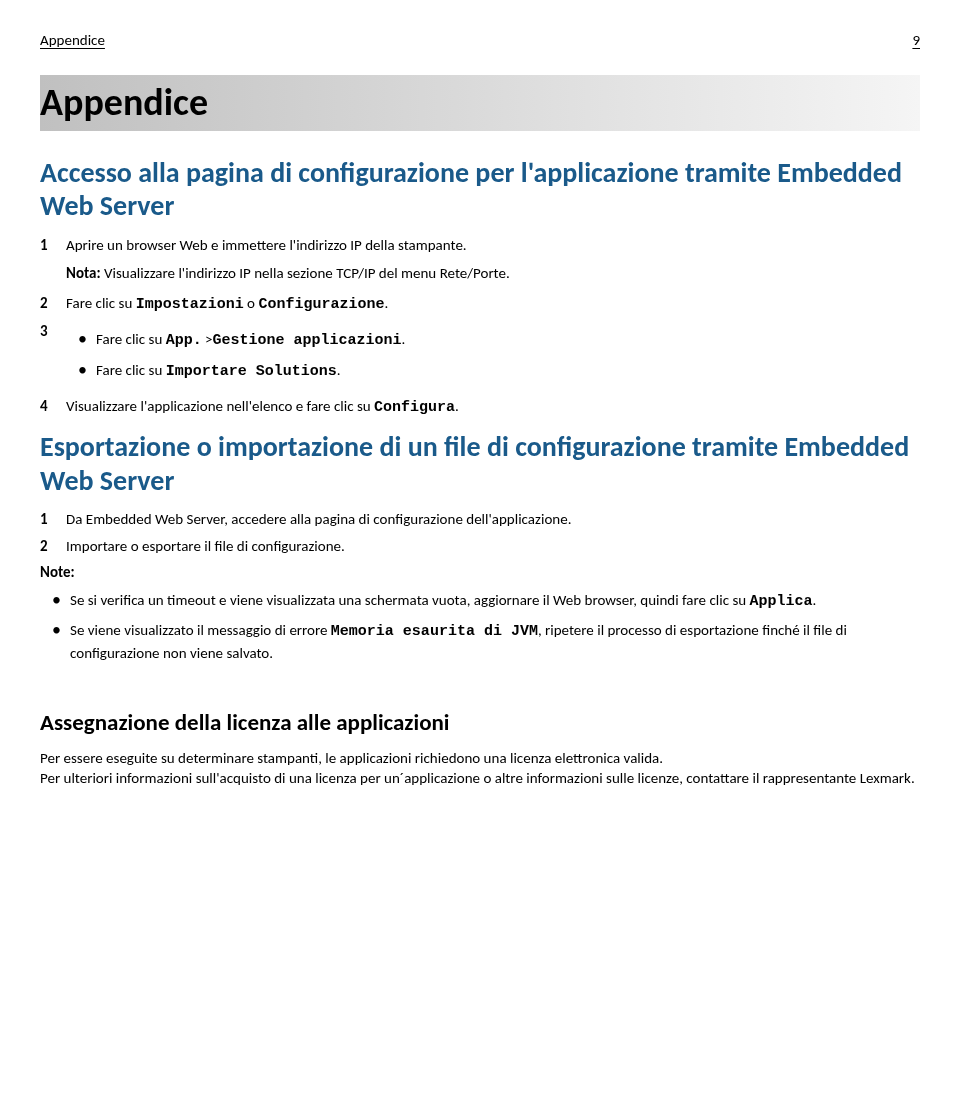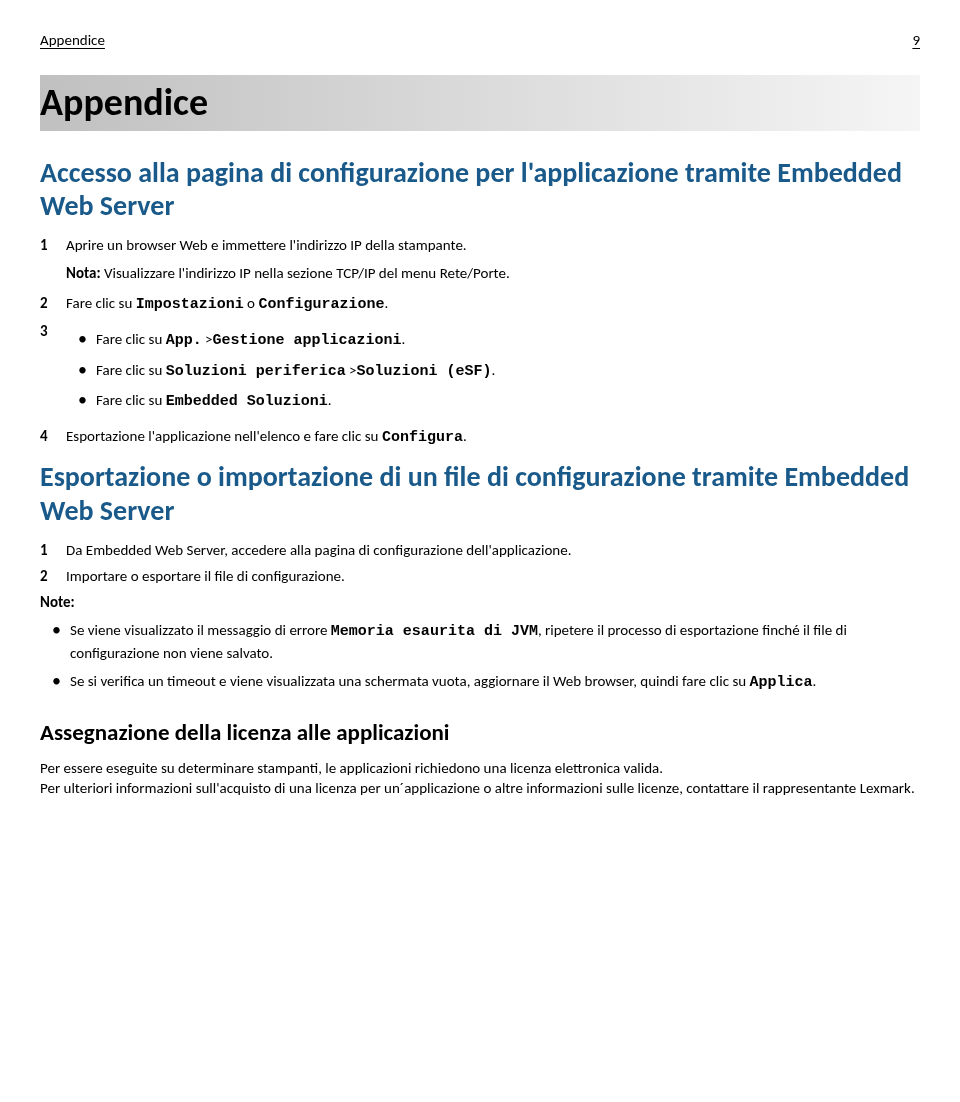--- a/index.html
+++ b/index.html
@@ -33,21 +33,21 @@
   h2 {
     font-size: 28px;
     font-weight: bold;
     color: #1a5a8a;
     margin: 12px 0 12px 0;
     line-height: 1.2;
   }
   h3 {
     font-size: 23px;
     font-weight: bold;
-    margin: 24px 0 10px 0;
+    margin: 44px 0 10px 0;
   }
   .ordered {
     margin: 10px 0 0 0;
     padding: 0;
   }
   .ordered > .item {
     display: flex;
     margin: 6px 0;
   }
   .ordered > .item > .num {
@@ -121,33 +121,30 @@
   </div>
 
   <div class="item">
     <div class="num">3</div>
     <div class="content">
       <ul class="bullets">
         <li>
           <span>Fare clic su </span><span class="bold">App.</span><span> &gt;</span><span class="bold">Gestione applicazioni</span><span>.</span>
         </li>
         <li>
-          <span>Fare clic su </span><span class="bold">Soluzioni periferica</span><span> &gt;</span><span class="bold">Soluzioni (eSF)</span><span>.</span>
-        </li>
-        <li>
-          <span>Fare clic su </span><span class="bold">Embedded Soluzioni</span><span>.</span>
+          <span>Fare clic su </span><span class="bold">Importare Solutions</span><span>.</span>
         </li>
       </ul>
     </div>
   </div>
 
   <div class="item">
     <div class="num">4</div>
     <div class="content">
-      <span>Esportazione l'applicazione nell'elenco e fare clic su </span><span class="bold">Configura</span><span>.</span>
+      <span>Visualizzare l'applicazione nell'elenco e fare clic su </span><span class="bold">Configura</span><span>.</span>
     </div>
   </div>
 
 </div>
 
 <h2>Esportazione o importazione di un file di configurazione tramite Embedded Web Server</h2>
 
 <div class="ordered">
   <div class="item">
     <div class="num">1</div>
@@ -156,23 +153,23 @@
   <div class="item">
     <div class="num">2</div>
     <div class="content">Importare o esportare il file di configurazione.</div>
   </div>
 </div>
 
 <p class="note-label">Note:</p>
 
 <ul class="bullets top-level">
   <li>
-    <span>Se viene visualizzato il messaggio di errore </span><span class="monospace">Memoria esaurita di JVM</span><span>, ripetere il processo di esportazione finché il file di configurazione non viene salvato.</span>
+    <span>Se si verifica un timeout e viene visualizzata una schermata vuota, aggiornare il Web browser, quindi fare clic su </span><span class="bold">Applica</span><span>.</span>
   </li>
   <li>
-    <span>Se si verifica un timeout e viene visualizzata una schermata vuota, aggiornare il Web browser, quindi fare clic su </span><span class="bold">Applica</span><span>.</span>
+    <span>Se viene visualizzato il messaggio di errore </span><span class="monospace">Memoria esaurita di JVM</span><span>, ripetere il processo di esportazione finché il file di configurazione non viene salvato.</span>
   </li>
 </ul>
 
 <h3>Assegnazione della licenza alle applicazioni</h3>
 
 <p>Per essere eseguite su determinare stampanti, le applicazioni richiedono una licenza elettronica valida.</p>
 <p>Per ulteriori informazioni sull'acquisto di una licenza per un´applicazione o altre informazioni sulle licenze, contattare il rappresentante Lexmark.</p>
 
 </body></html>

